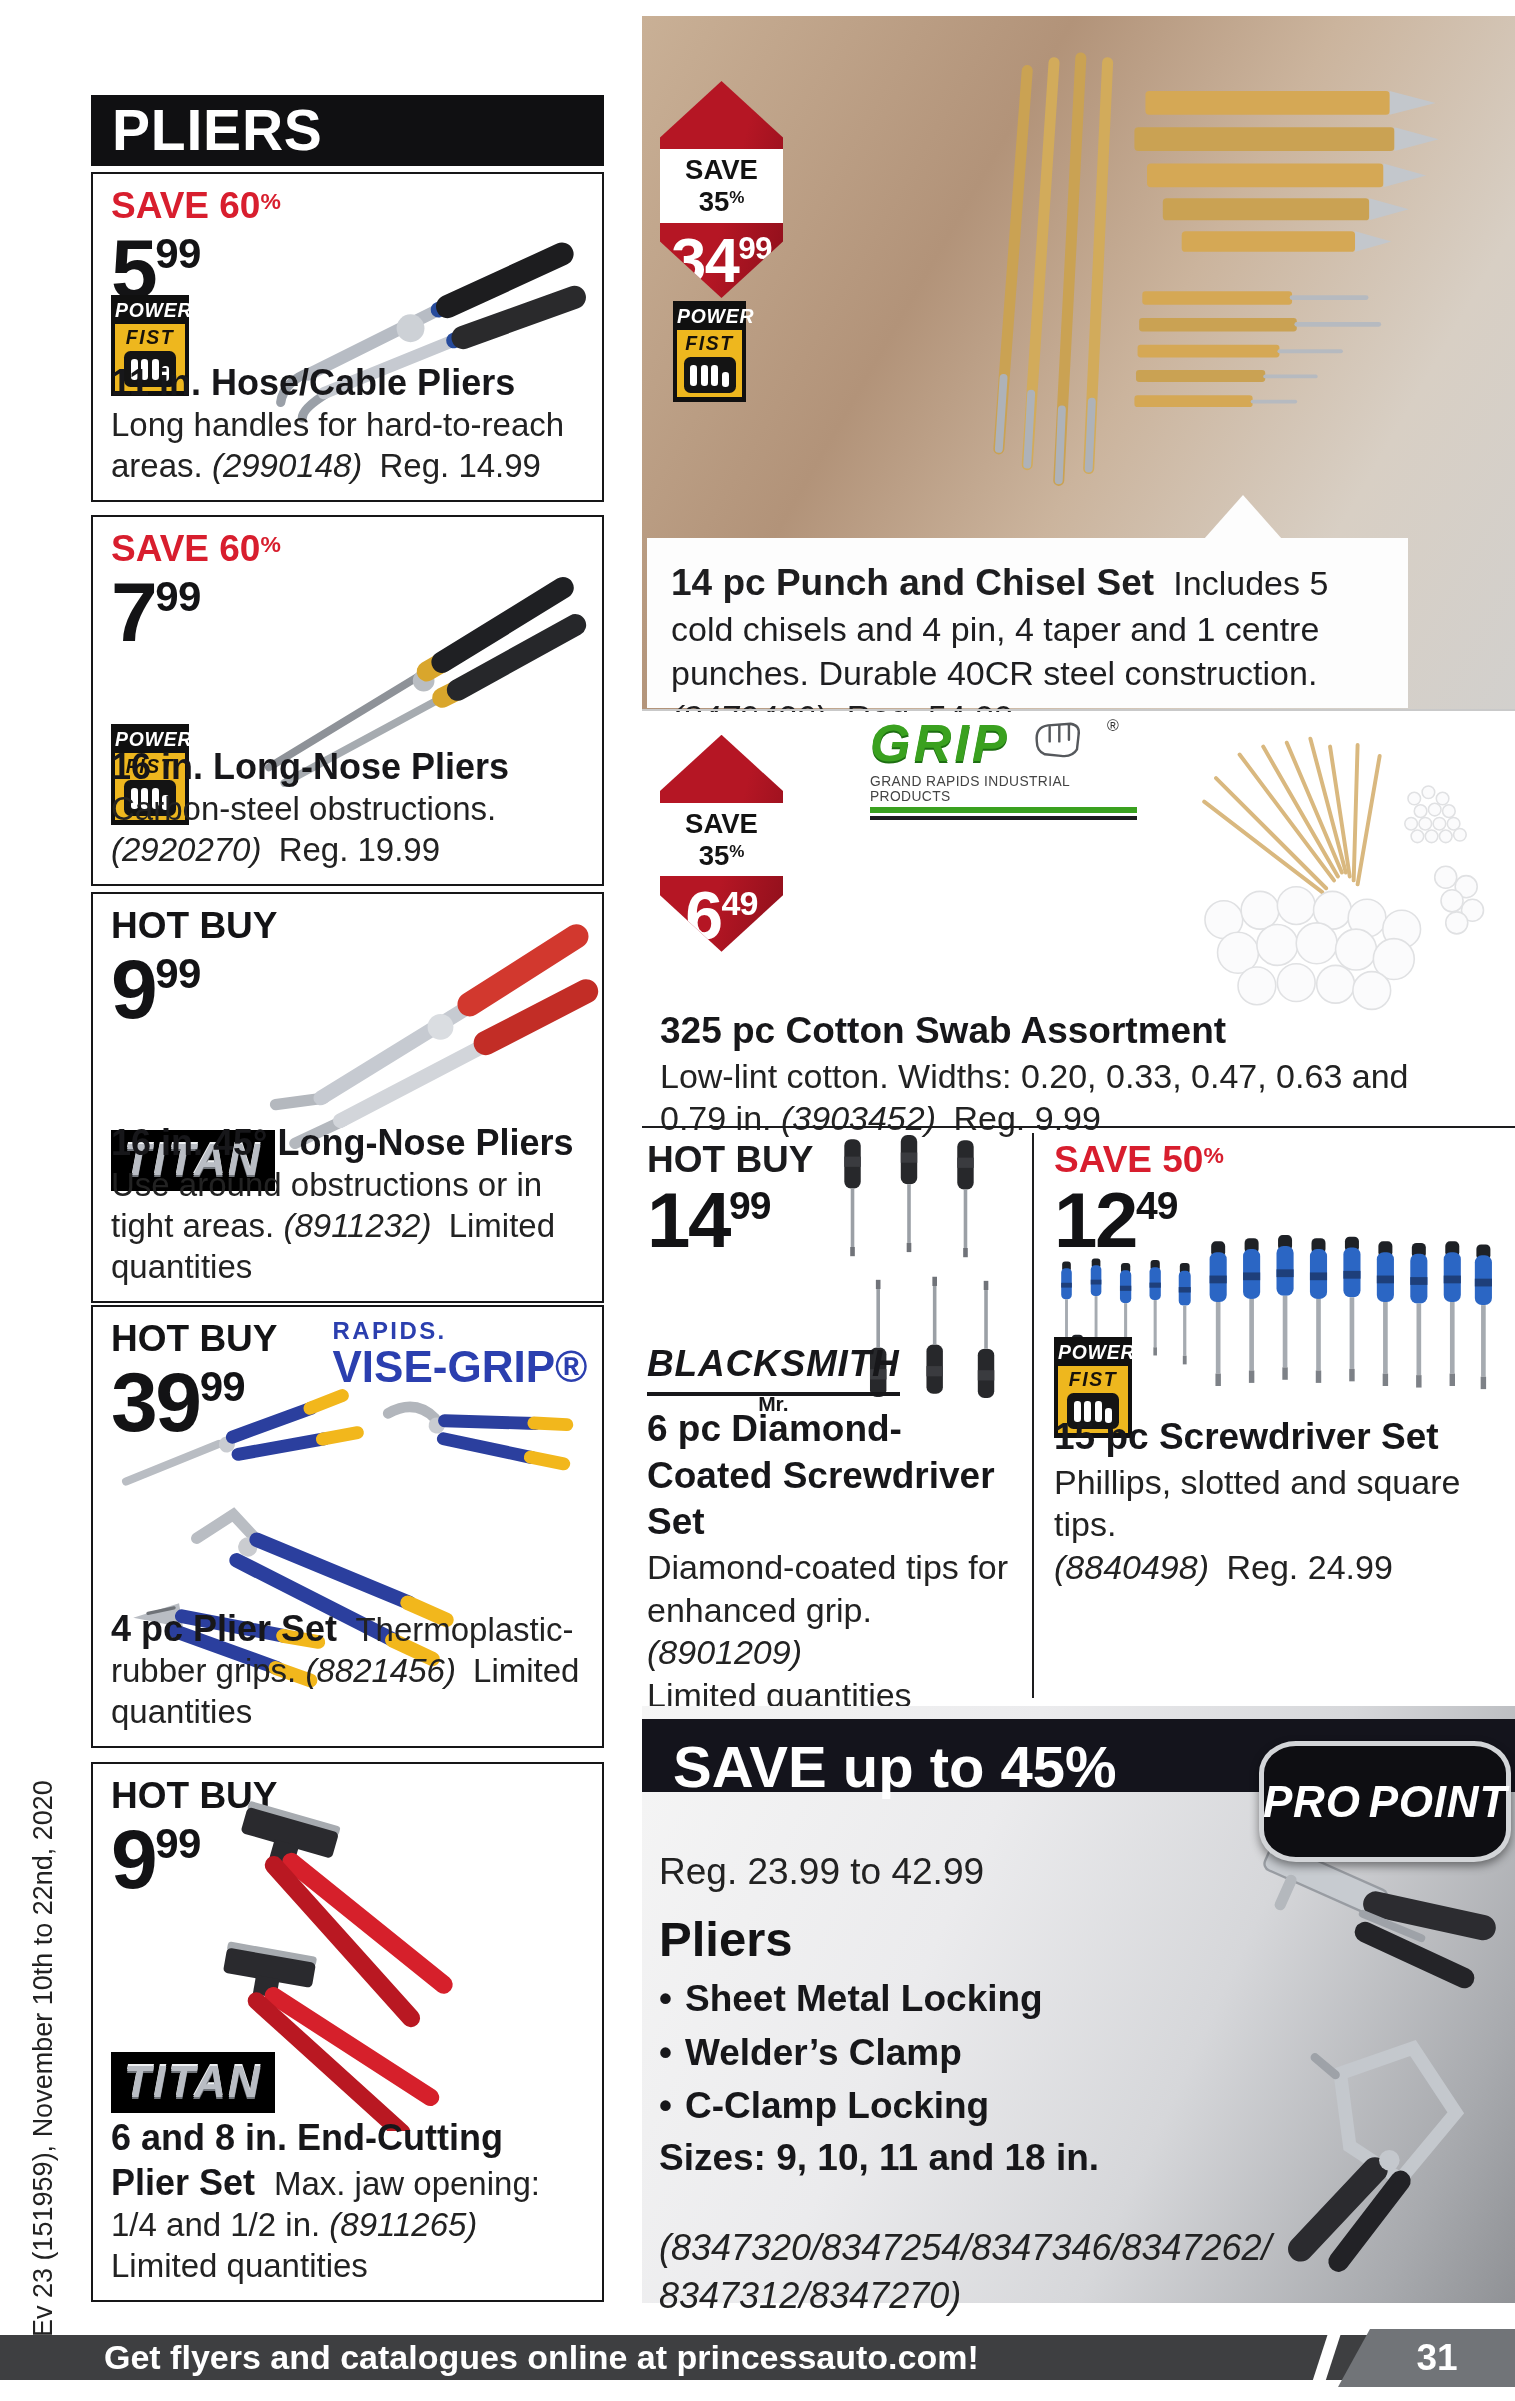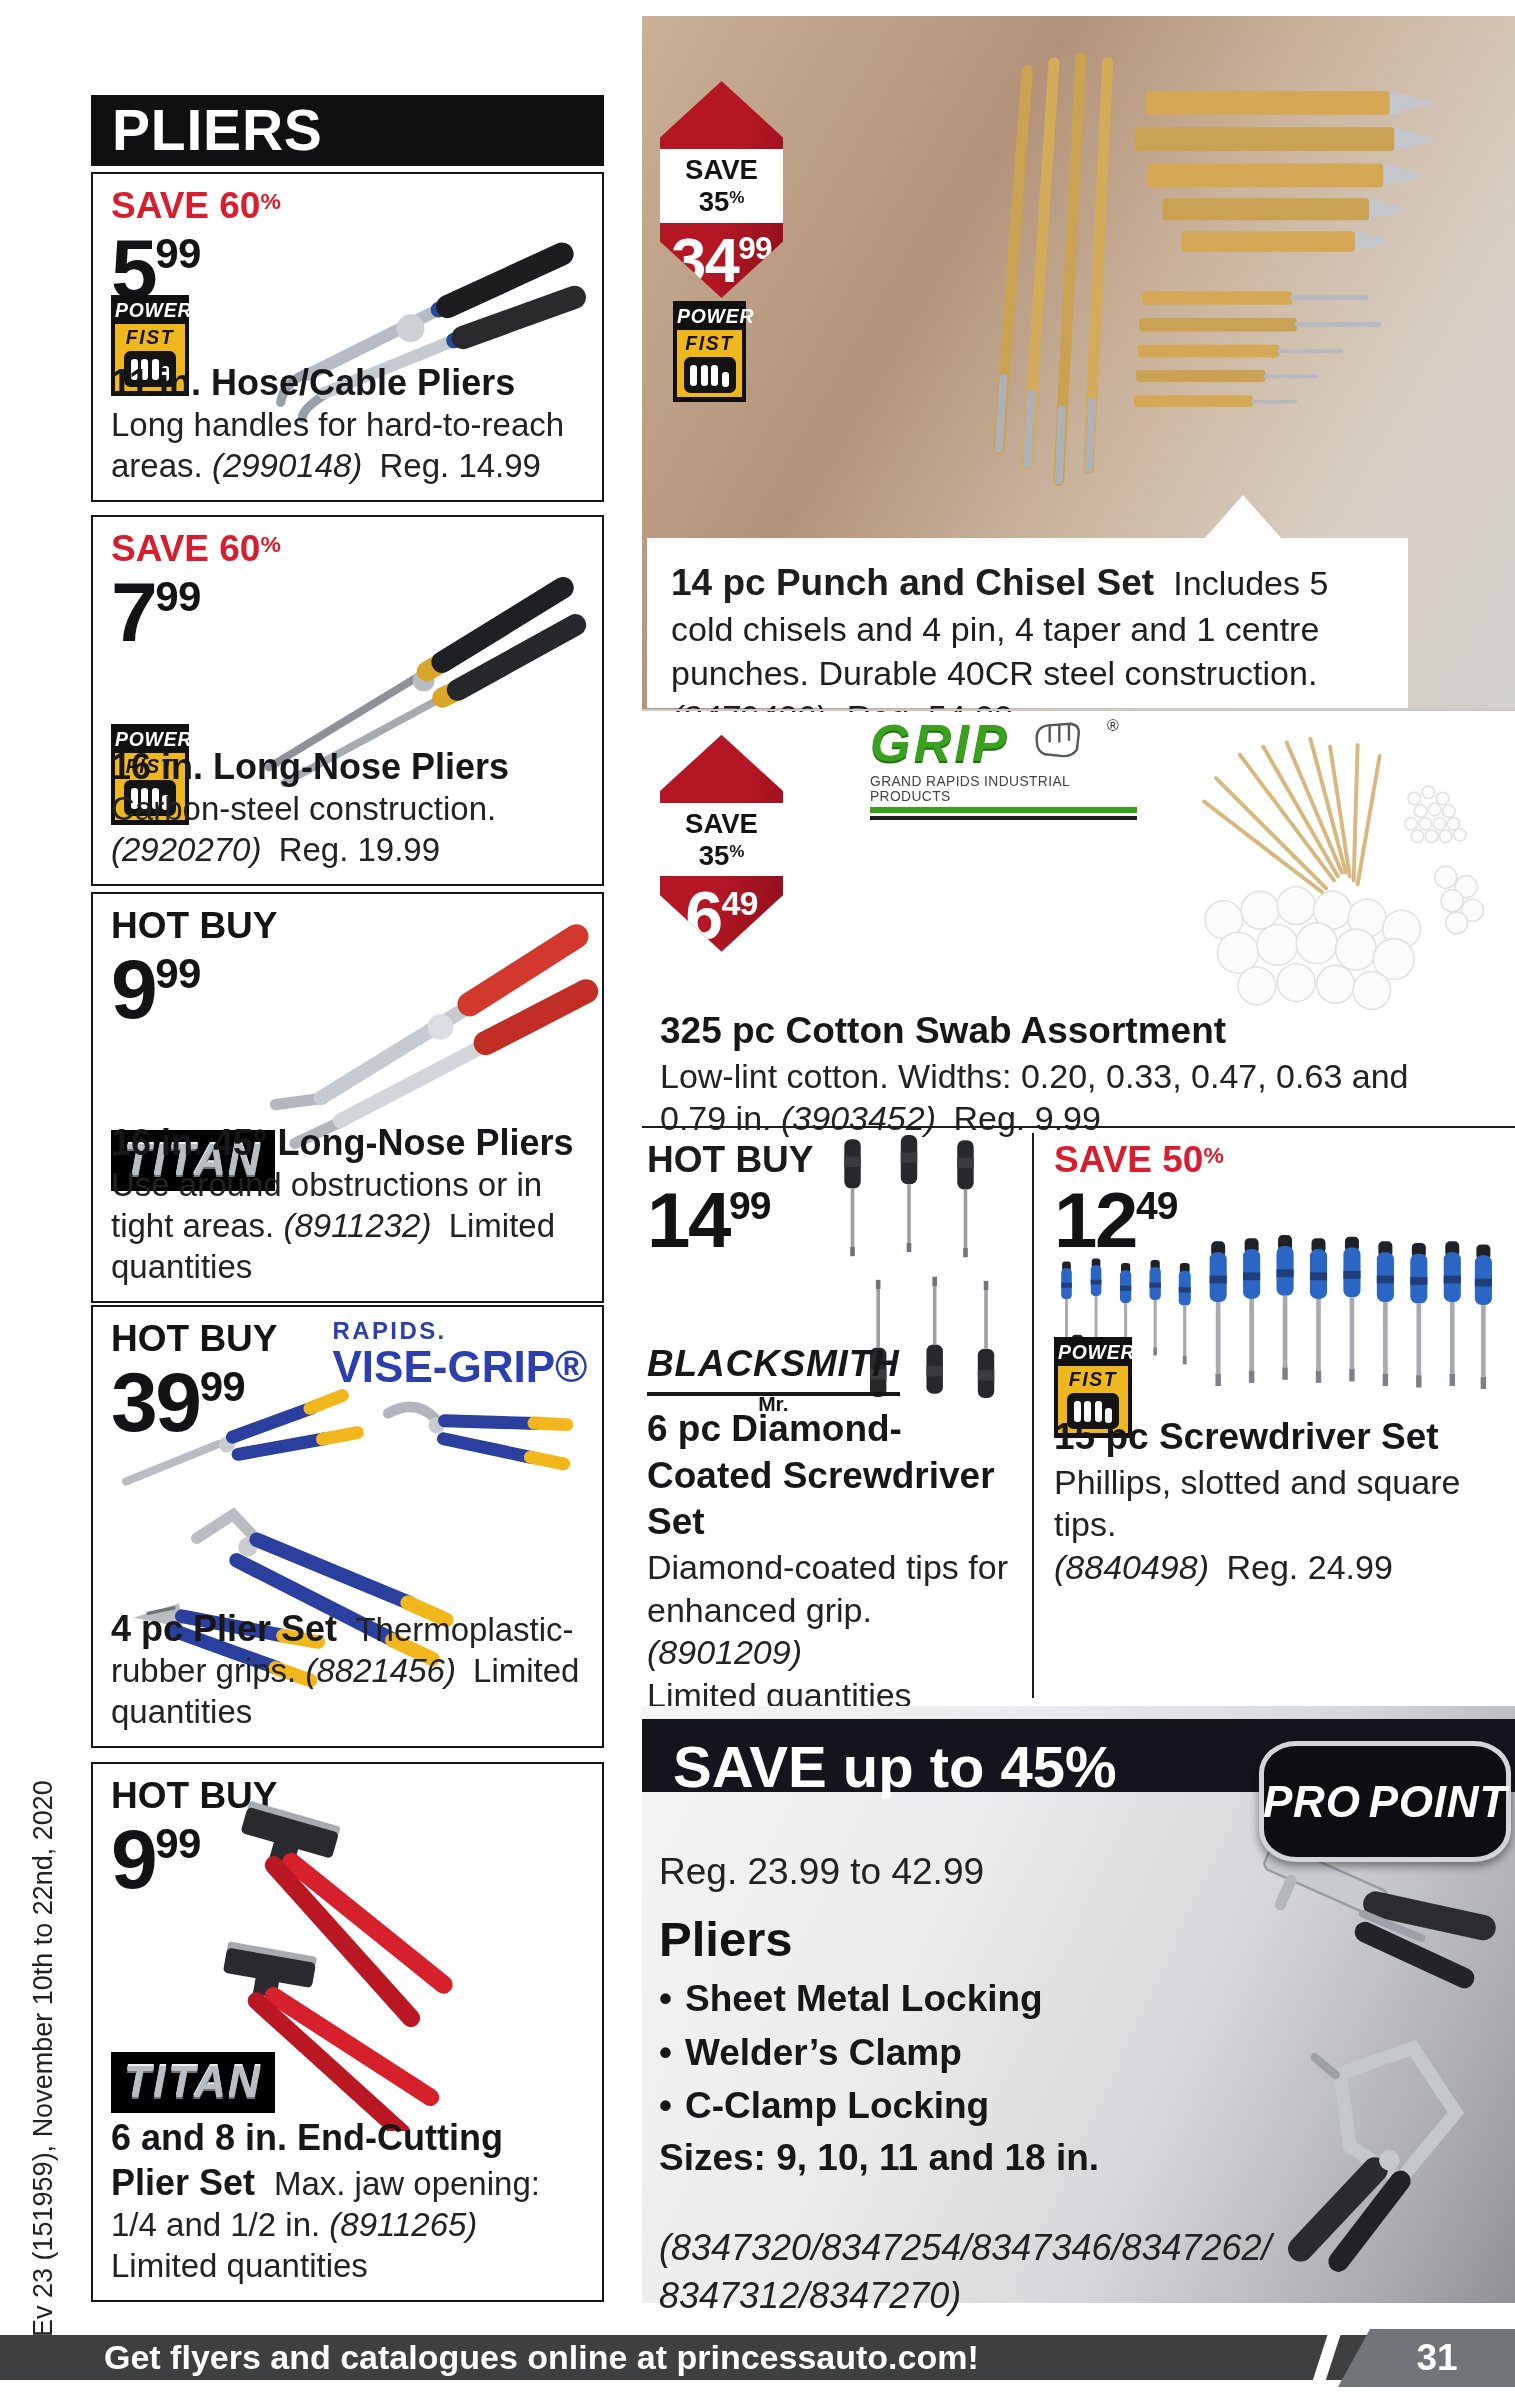--- a/index.html
+++ b/index.html
@@ -162,21 +162,21 @@
       <path d="M28 150 L130 95" stroke="#a6abb0" stroke-width="5"></path>
       <circle cx="118" cy="84" r="7" fill="#b9bdc2" stroke="none"></circle>
       <path d="M120 78 L132 71" stroke="#d9a62c" stroke-width="13"></path>
       <path d="M130 95 L142 89" stroke="#d9a62c" stroke-width="13"></path>
       <path d="M130 72 L208 24" stroke="#1f2023" stroke-width="14"></path>
       <path d="M140 90 L216 48" stroke="#26272a" stroke-width="14"></path>
     </g>
   </svg>
   <div class="caption">
     <span class="t">16 in. Long-Nose Pliers</span>
-    <span>Carbon-steel construction.</span>
+    <span>Carbon-steel obstructions.</span>
     <span class="sku">(2920270)</span>
     <span>Reg. 19.99</span>
   </div>
 </div>
 
 <div class="box" style="top:892px;height:411px;">
   <div class="deal"><span>HOT BUY</span></div>
   <div class="price" style="top:53px;"><span>9</span><span class="pr-c">99</span></div>
   <div class="abs" style="left:18px;top:236px;">
     <span class="titan">TITAN</span>

